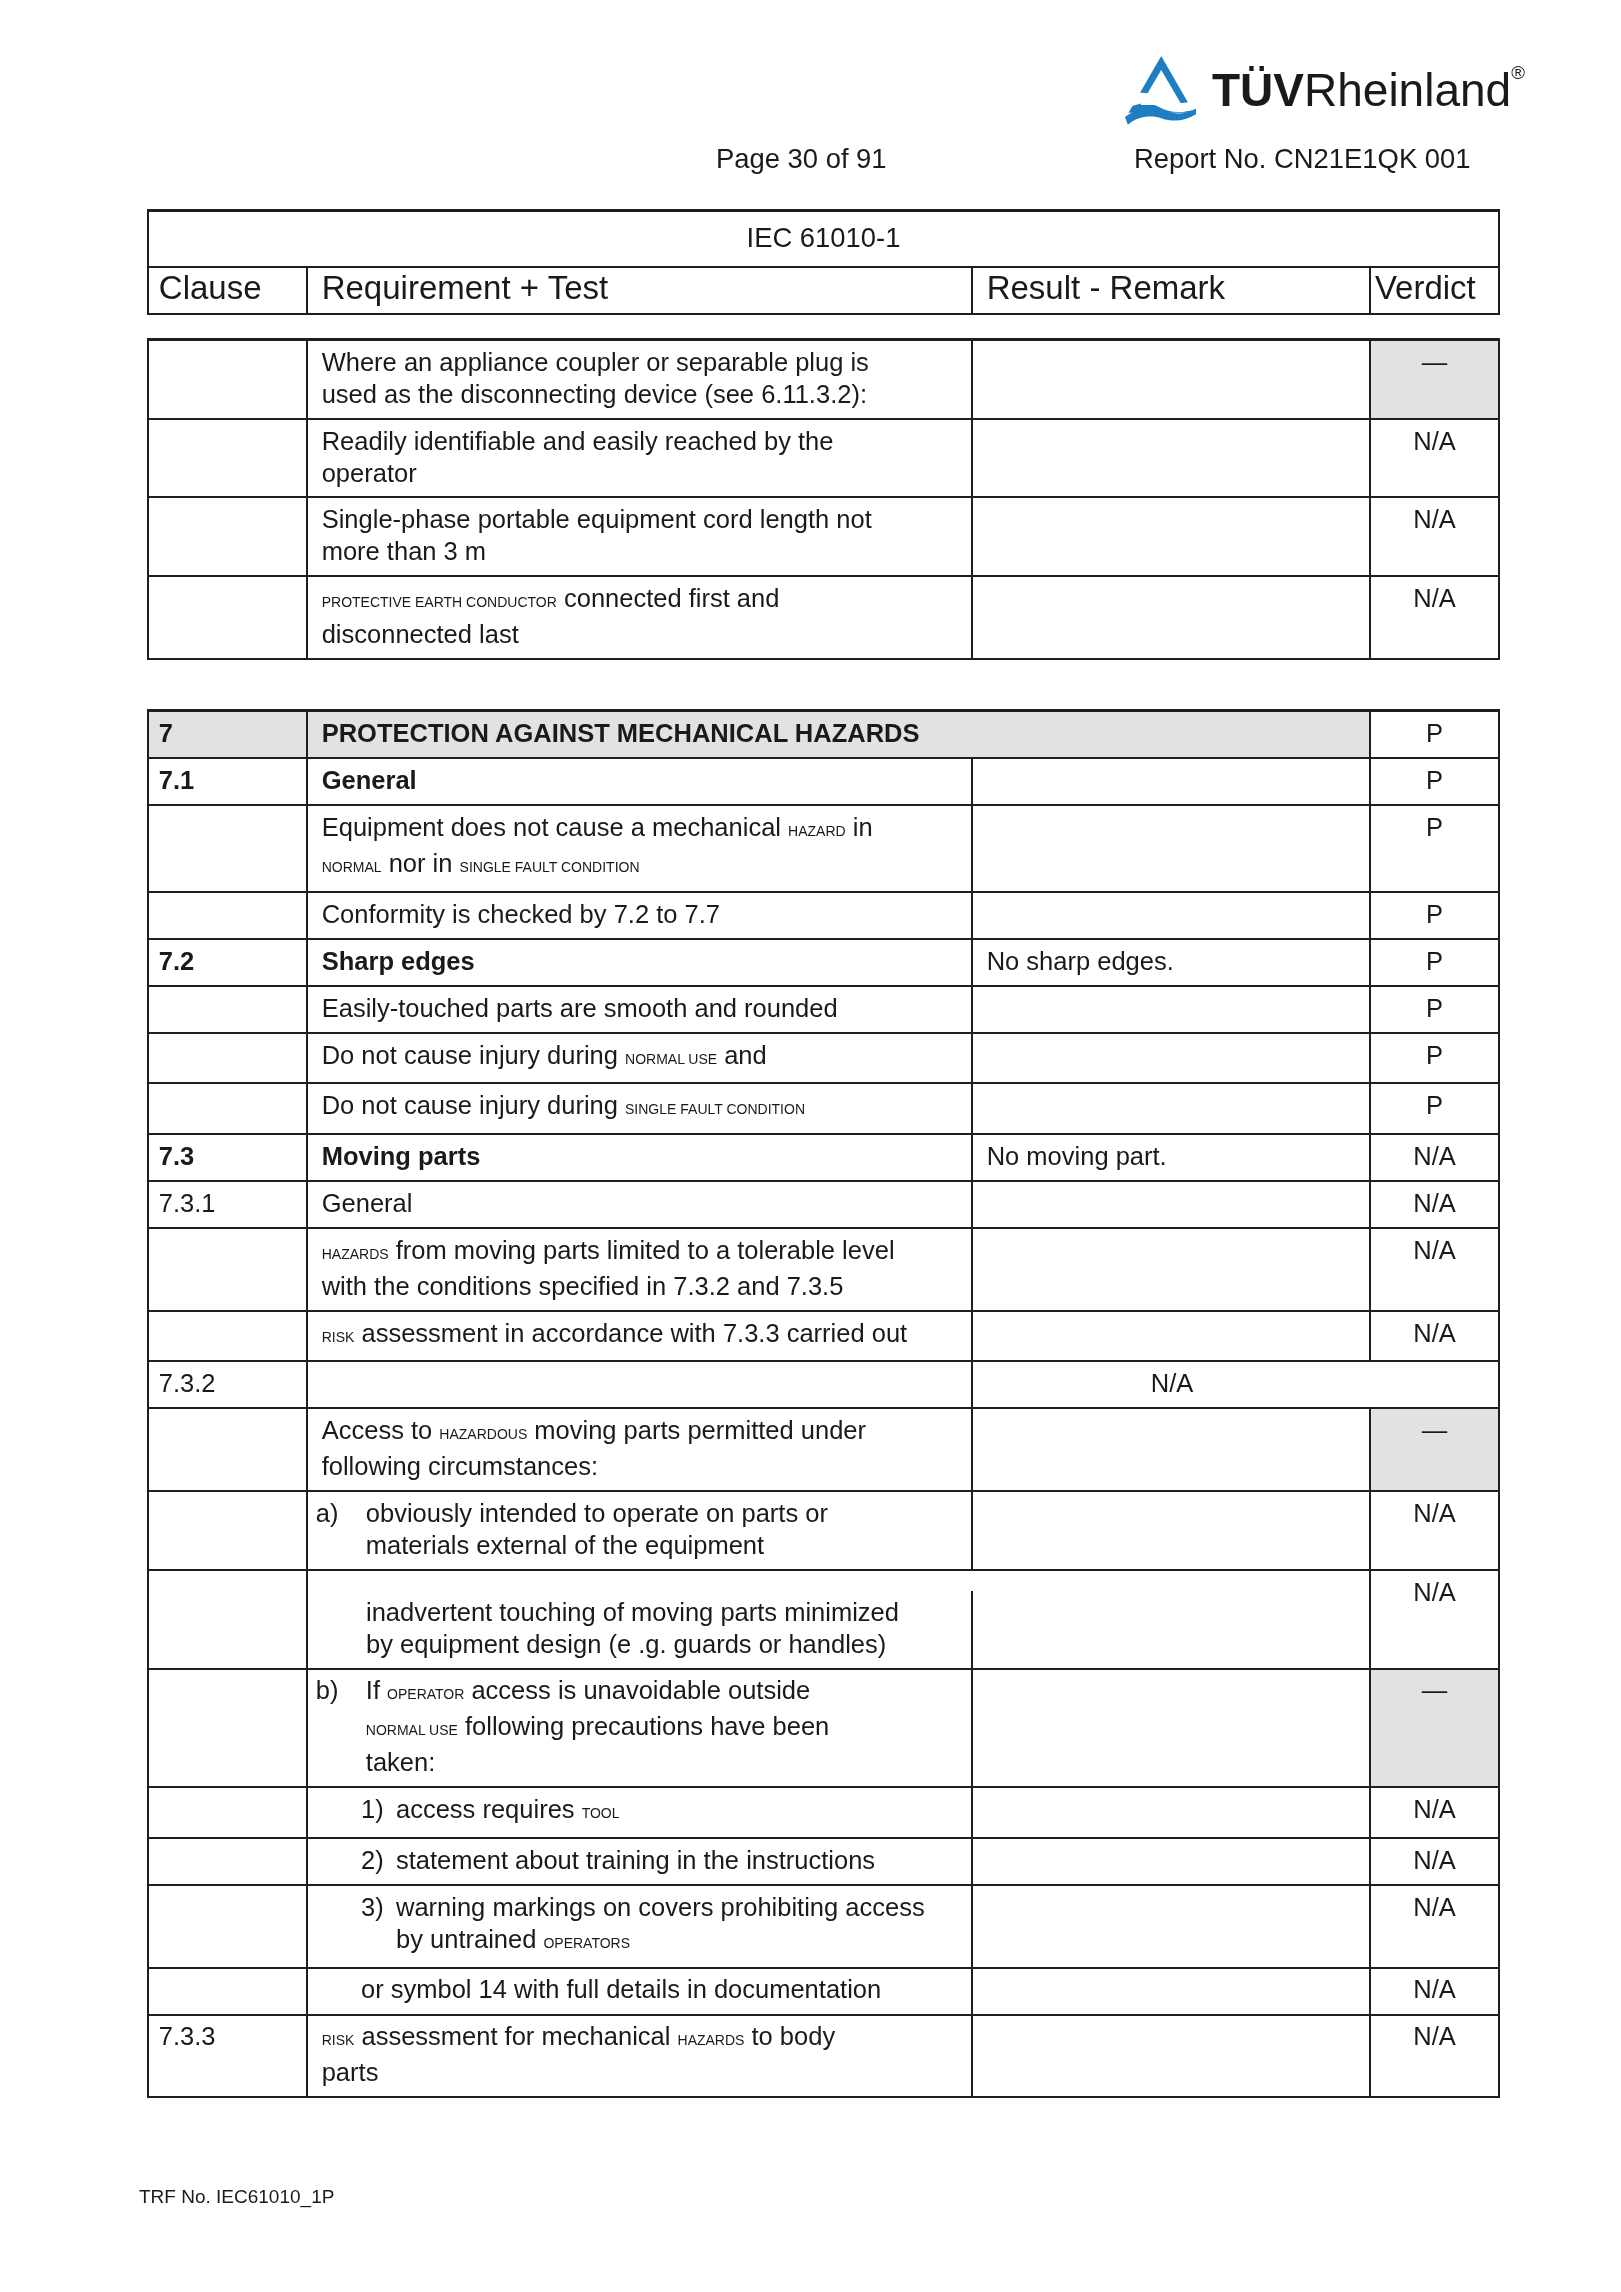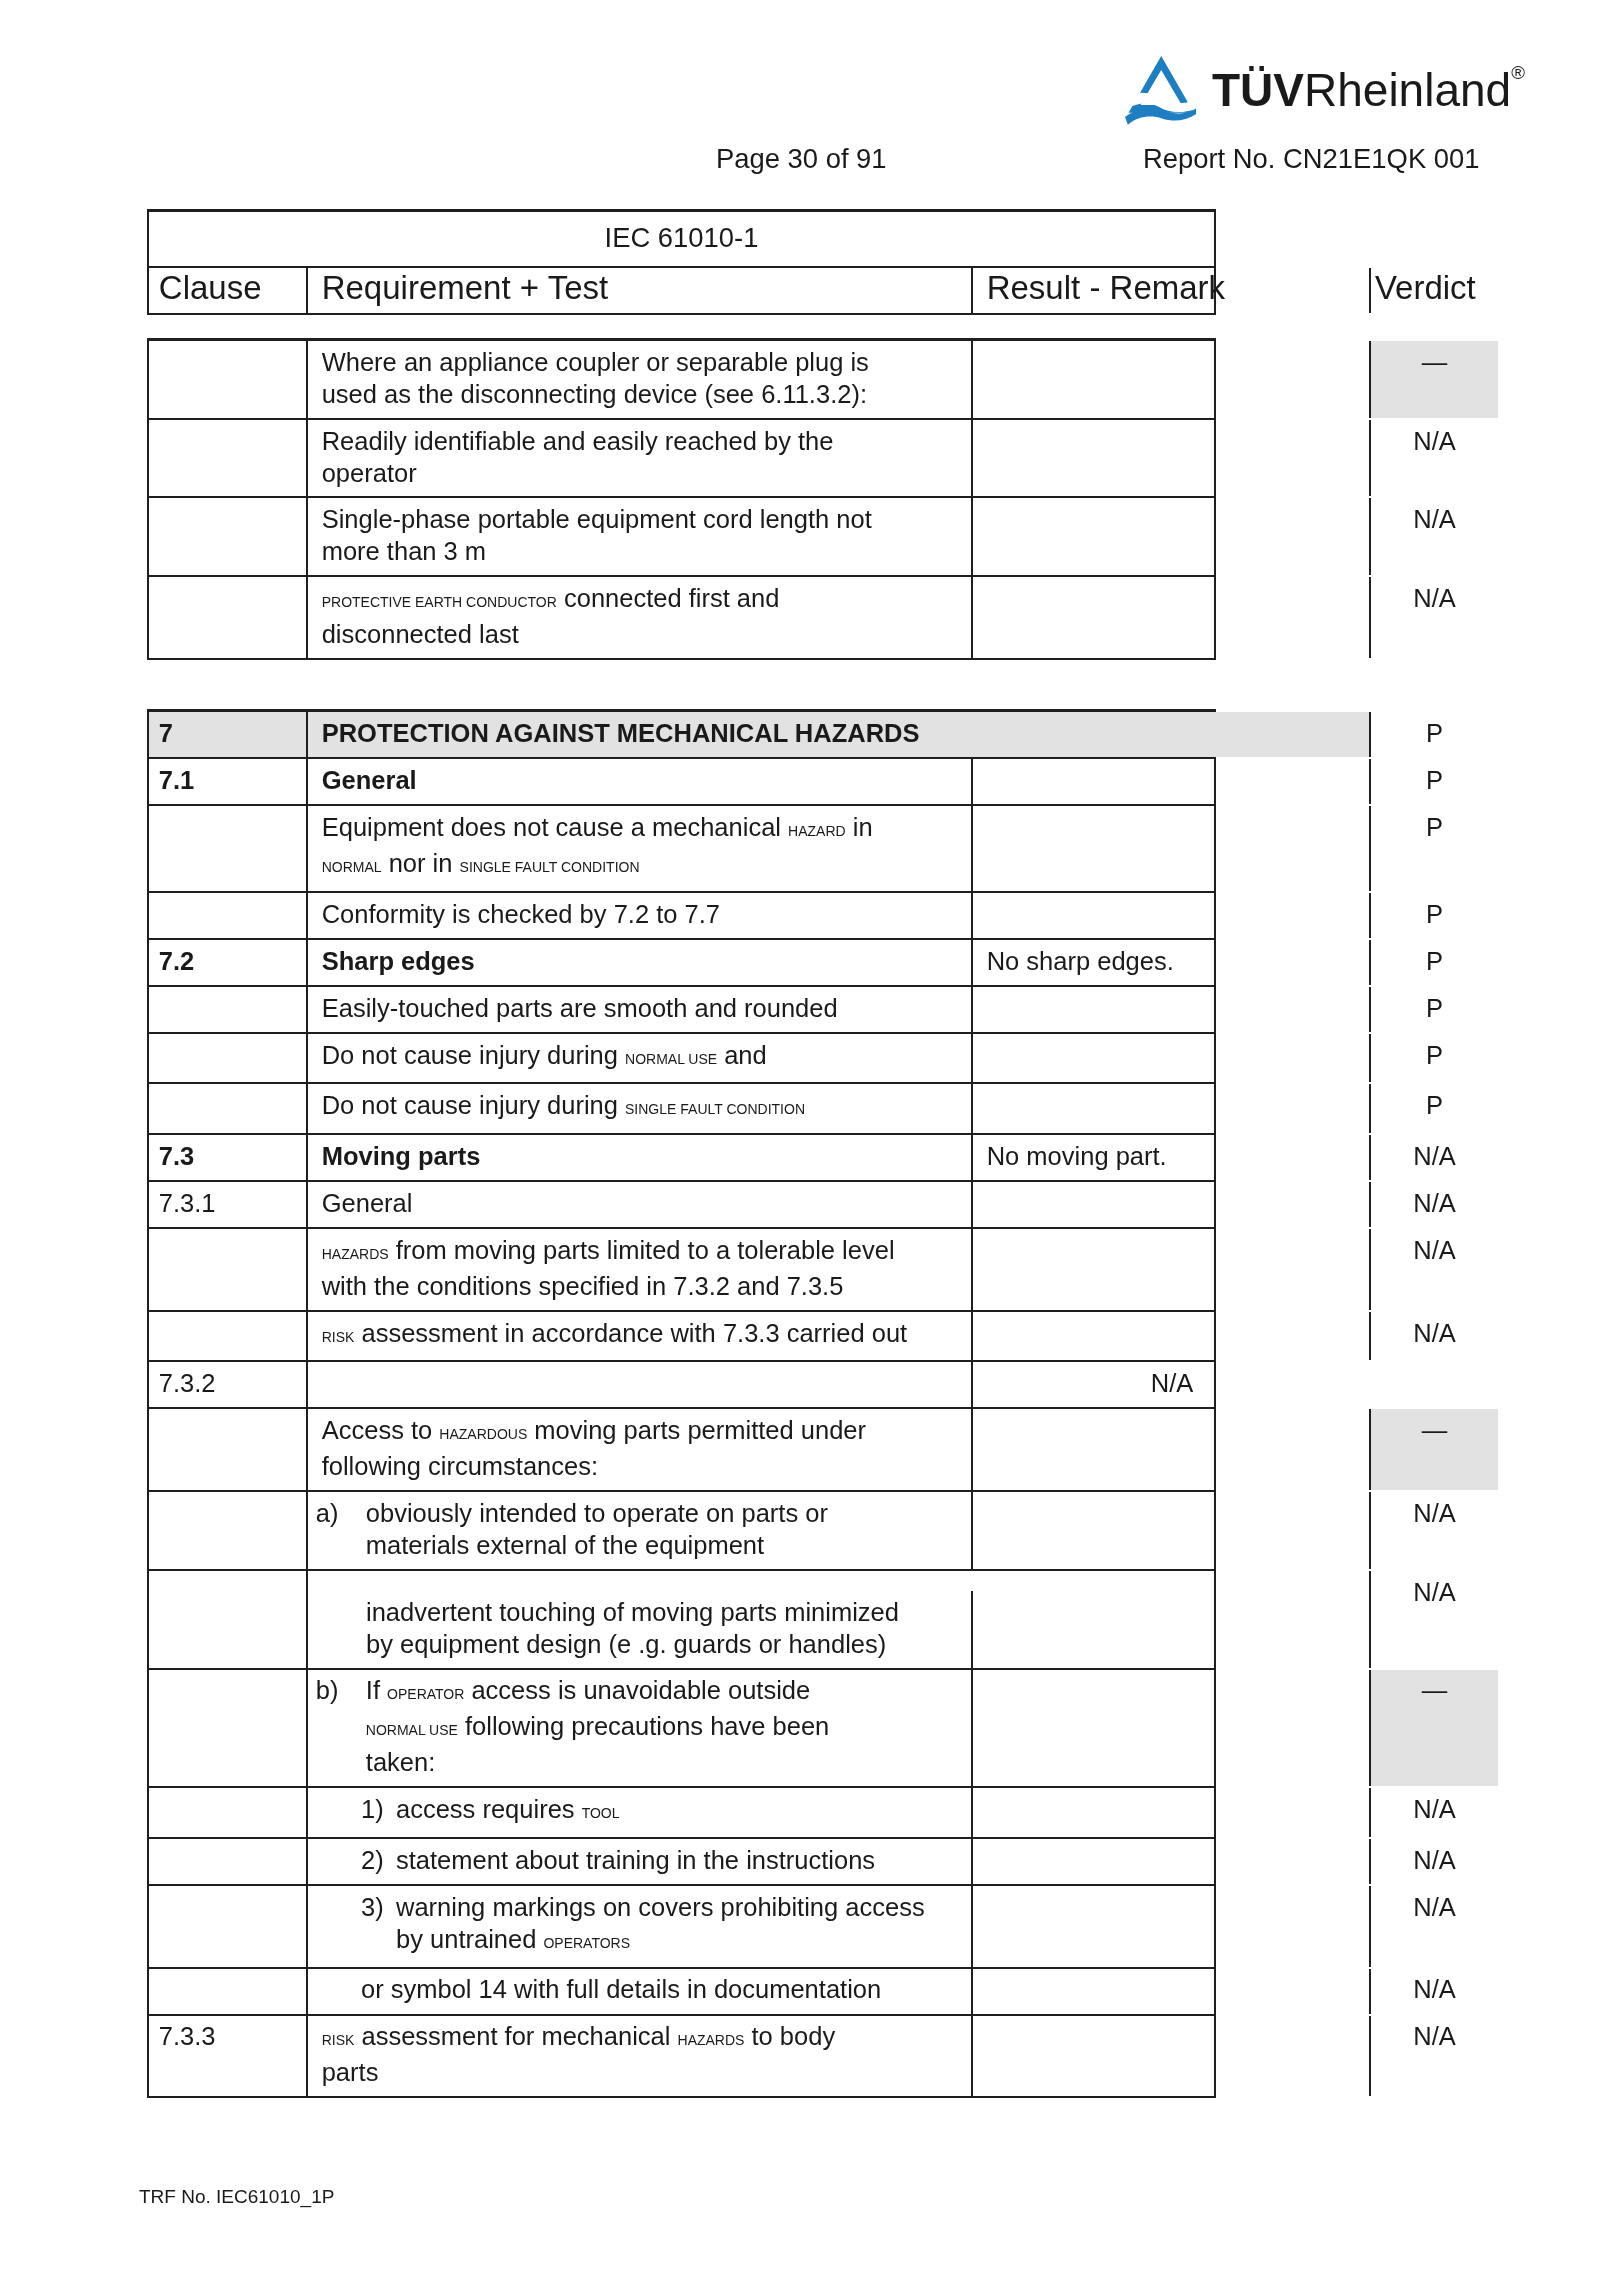--- a/index.html
+++ b/index.html
@@ -12,25 +12,25 @@
   
   .logo { position:absolute; left:1125px; top:51px; display:flex; align-items:center; gap:16px; }
   .logo svg { display:block; }
   .tri-blue { fill:var(--blue); }
   .tri-white { fill:#ffffff; }
   .logo-text { font-size:46px; letter-spacing:0; white-space:nowrap; }
   .logo-text .tuv { font-weight:bold; }
   .logo-text .rh { font-weight:normal; }
   .logo-text sup { font-size:18.6px; vertical-align:27.4px; }
   .page-ind { position:absolute; left:716px; top:143px; font-size:27.4px;text-align:center; }
-  .report-no { position:absolute; left:1134px; top:143px; font-size:27.4px;margin-left:9px; }
+  .report-no { position:absolute; left:1134px; top:143px; font-size:27.4px; }
   .footer { position:absolute; left:139px; top:2186px; font-size:19px; }
 
   
-  .tbl { position:absolute; left:147px; width:1069px; border:2px solid var(--line); border-top-width:3.9px; background:#fff; }
+  .tbl { position:absolute; left:147px; width:1353px; border:2px solid var(--line); border-top-width:3.9px; background:#fff; }
   .trow { display:grid; grid-template-columns:159px 665px 398px 127px; border-bottom:2px solid var(--line); }
   .trow:last-child { border-bottom:none; }
   .cell { border-right:2px solid var(--line); padding:4.9px 13.7px 7.8px 13.7px; font-size:25.5px; line-height:32px; min-height:45px; }
   .cell:last-child { border-right:none; }
   .clause { padding-left:9.8px; }
   .verdict { text-align:center; padding-left:3.9px; padding-right:3.9px; }
   .gray { background:var(--gray); }
   .bold { font-weight:bold; }
   .merged { grid-column:2 / 4; }
   .sc { font-size:14px; }

